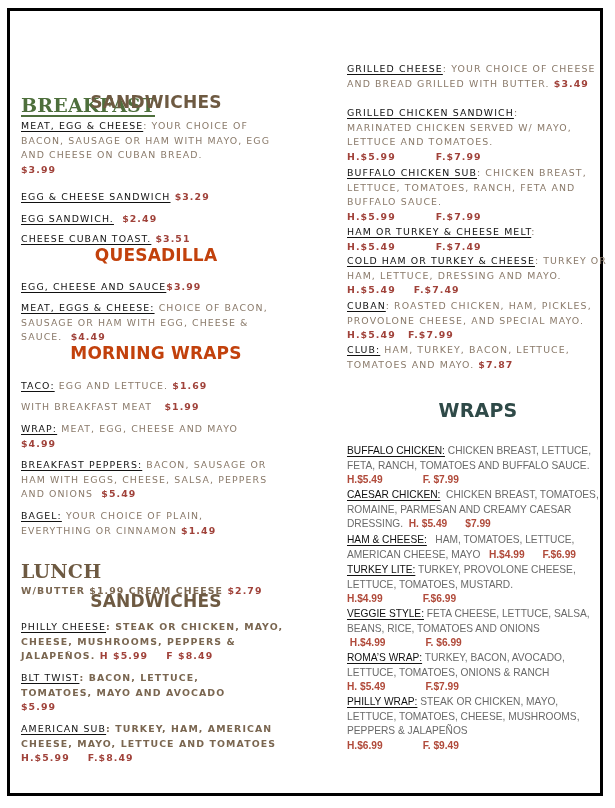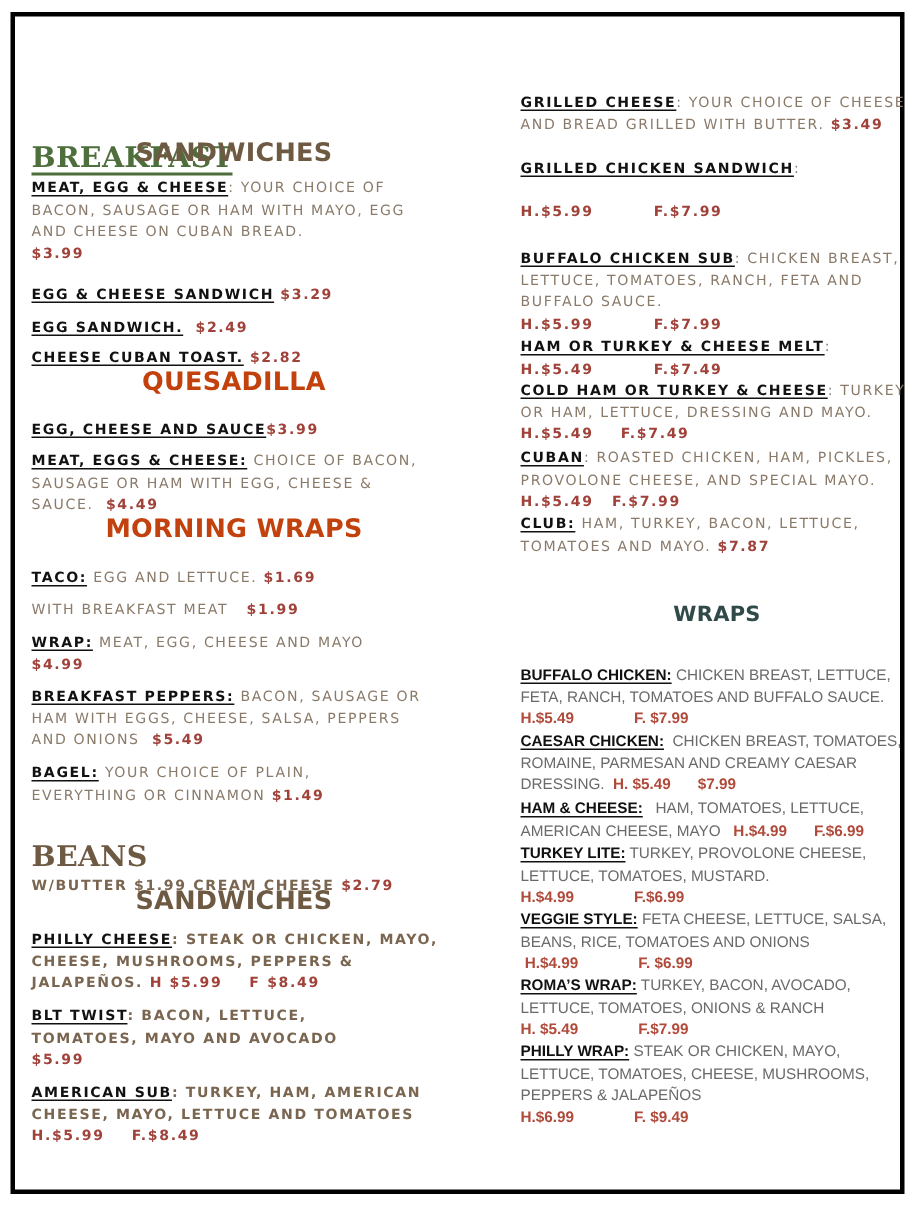--- a/index.html
+++ b/index.html
@@ -17,25 +17,25 @@
     letter-spacing: 0.2px; line-height: 20px; margin: 0;
     display: inline-block;
   }
   .h-green { color: #4e6f3c; border-bottom: 2px solid #4e6f3c; }
   .h-brown { color: #6e5a42; }
   .h-sub {
     font-family: "DejaVu Sans", sans-serif; font-weight: bold; font-size: 17px;
     color: #6e5a42; text-align: center; line-height: 22px; margin: 0; letter-spacing: 0.2px;
   }
   .h-sub.black { color: #c2410c; }
-  .h-sub.teal { color: #2f4a48; font-size: 14px; }
+  .h-sub.teal { color: #2f4a48; font-size: 19px; }
 
   .item { font-size: 9.4px; letter-spacing: 1.1px; line-height: 14.6px; color: #8a7a6a; margin: 0; }
   .item.bold-desc { color: #7a6650; font-weight: bold; }
-  .name { color: #111; font-weight: bold; text-decoration: underline; text-underline-offset: 2px; }
+  .name { color: #111; font-weight: normal; text-decoration: underline; text-underline-offset: 2px; }
   .price { color: #a0423a; font-weight: bold; }
   .gap { display: inline-block; width: 18px; }
   .gap-l { display: inline-block; width: 40px; }
 
   .wrap-item { font-family: "Liberation Sans", sans-serif; font-size: 10.2px; line-height: 14.6px; color: #6a6a6a; letter-spacing: 0; margin: 0; }
   .wrap-item .name { color: #111; }
   .wrap-item .price { color: #b04a3a; }
 </style>
 </head>
 <body>
@@ -61,21 +61,21 @@
         <span class="name">EGG &amp; CHEESE SANDWICH</span> <span class="price">$3.29</span>
       </p>
     </div>
     <div style="position:absolute; top:201px; left:0; width:290px;">
       <p class="item">
         <span class="name">EGG SANDWICH.</span>&nbsp; <span class="price">$2.49</span>
       </p>
     </div>
     <div style="position:absolute; top:221px; left:0; width:290px;">
       <p class="item">
-        <span class="name">CHEESE CUBAN TOAST.</span> <span class="price">$2.82</span>
+        <span class="name">CHEESE CUBAN TOAST.</span> <span class="price">$3.51</span>
       </p>
     </div>
 
     <div style="position:absolute; top:233px; left:0; width:270px;">
       <h2 class="h-sub black">QUESADILLA</h2>
     </div>
     <div style="position:absolute; top:269px; left:0; width:290px;">
       <p class="item">
         <span class="name">EGG, CHEESE AND SAUCE</span><span class="price">$3.99</span>
       </p>
@@ -115,21 +115,21 @@
         <span class="name">BAGEL:</span> <span>YOUR CHOICE OF PLAIN, EVERYTHING OR CINNAMON</span> <span class="price">$1.49</span>
       </p>
     </div>
     <div style="position:absolute; top:533px; left:0; width:290px;margin-top:40px;">
       <p class="item bold-desc">
         <span>W/BUTTER $1.99 CREAM CHEESE</span> <span class="price">$2.79</span>
       </p>
     </div>
 
     <div style="position:absolute; top:550px; left:0;">
-      <h1 class="h-main h-brown">BEANS</h1>
+      <h1 class="h-main h-brown">LUNCH</h1>
     </div>
     <div style="position:absolute; top:579px; left:0; width:270px;">
       <h2 class="h-sub">SANDWICHES</h2>
     </div>
 
     <div style="position:absolute; top:609px; left:0; width:272px;">
       <p class="item bold-desc">
         <span class="name">PHILLY CHEESE</span><span>: STEAK OR CHICKEN, MAYO, CHEESE, MUSHROOMS, PEPPERS &amp; JALAPEÑOS.</span> <span class="price">H $5.99</span><span class="gap"></span><span class="price">F $8.49</span>
       </p>
     </div>
@@ -148,21 +148,21 @@
 
   <div class="col col-right">
     <div style="position:absolute; top:51px; left:0; width:262px;">
       <p class="item">
         <span class="name">GRILLED CHEESE</span><span>: YOUR CHOICE OF CHEESE AND BREAD GRILLED WITH BUTTER.</span> <span class="price">$3.49</span>
       </p>
     </div>
     <div style="position:absolute; top:95px; left:0; width:262px;">
       <p class="item">
         <span class="name">GRILLED CHICKEN SANDWICH</span><span>:</span><br>
-        <br>
+        <span>MARINATED CHICKEN SERVED W/ MAYO, LETTUCE AND TOMATOES.</span><br>
         <span class="price">H.$5.99</span><span class="gap-l"></span><span class="price">F.$7.99</span>
       </p>
     </div>
     <div style="position:absolute; top:155px; left:0; width:262px;">
       <p class="item">
         <span class="name">BUFFALO CHICKEN SUB</span><span>:  CHICKEN BREAST, LETTUCE, TOMATOES, RANCH, FETA AND BUFFALO SAUCE.</span><br>
         <span class="price">H.$5.99</span><span class="gap-l"></span><span class="price">F.$7.99</span>
       </p>
     </div>
     <div style="position:absolute; top:214px; left:0; width:262px;">

